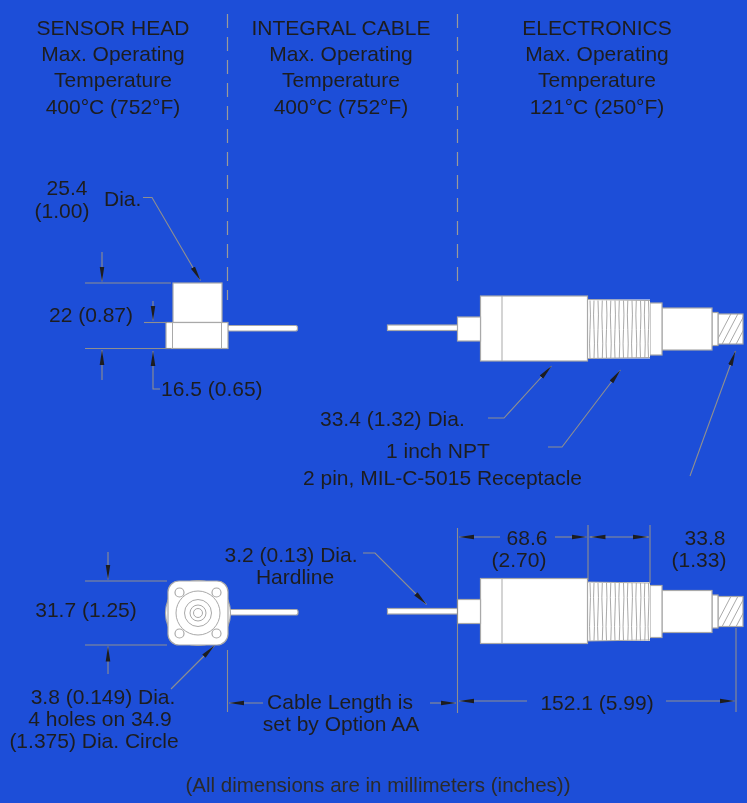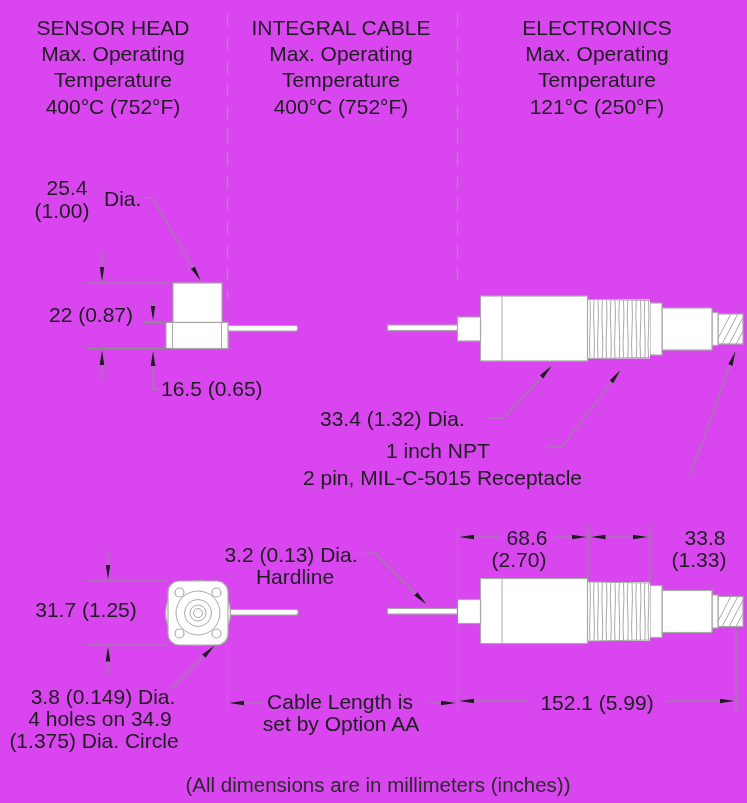--- a/index.html
+++ b/index.html
@@ -1,16 +1,16 @@
 <!DOCTYPE html>
 <html><head>
 <meta charset="utf-8">
 <style>
   html,body{margin:0;padding:0;background:#ffffff;}
-  .stage{position:relative;width:747px;height:803px;background:#d946ef;overflow:hidden;
+  .stage{position:relative;width:747px;height:803px;background:#1d4ed8;overflow:hidden;
          font-family:"Liberation Sans", sans-serif;}
   svg text{font-family:"Liberation Sans", sans-serif;fill:#1d1d1f;}
   .hdr{font-size:21px;}
   .dim{font-size:21px;}
   .foot{font-size:20.5px;fill:#2a2a2a;}
   .outl{stroke:#a9a9a9;stroke-width:1.2;fill:#ffffff;}
   .thin{stroke:#a9a9a9;stroke-width:1;fill:none;}
   .dimln{stroke:#8f8f8f;stroke-width:1.1;fill:none;}
   .dash{stroke:#9a9a9a;stroke-width:1.2;stroke-dasharray:14 9;fill:none;}
 </style>

